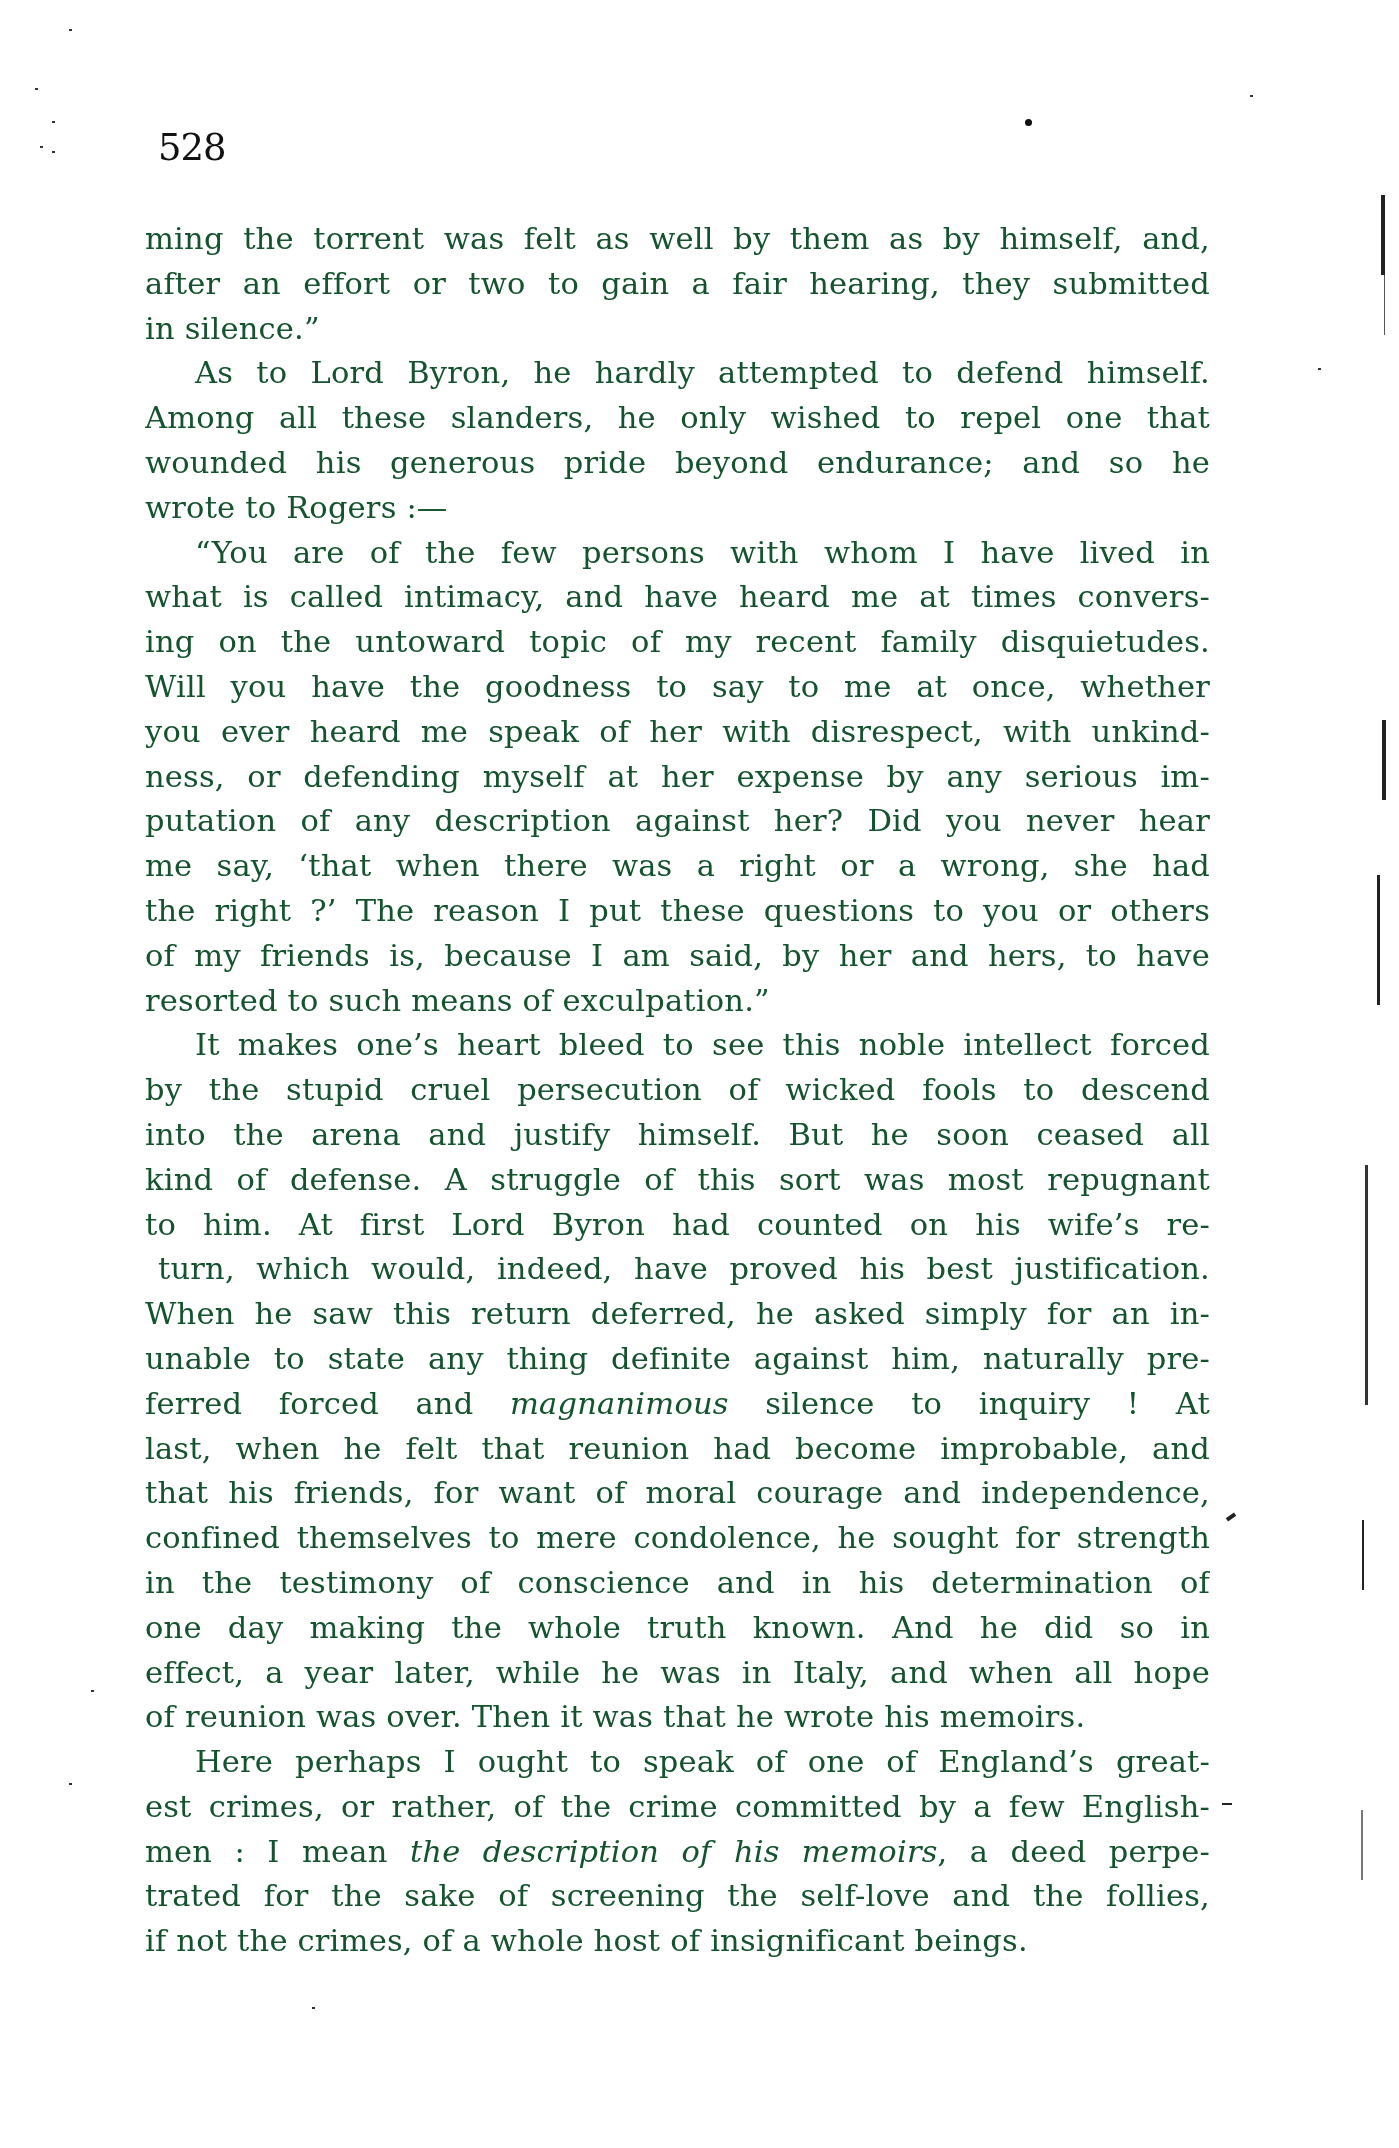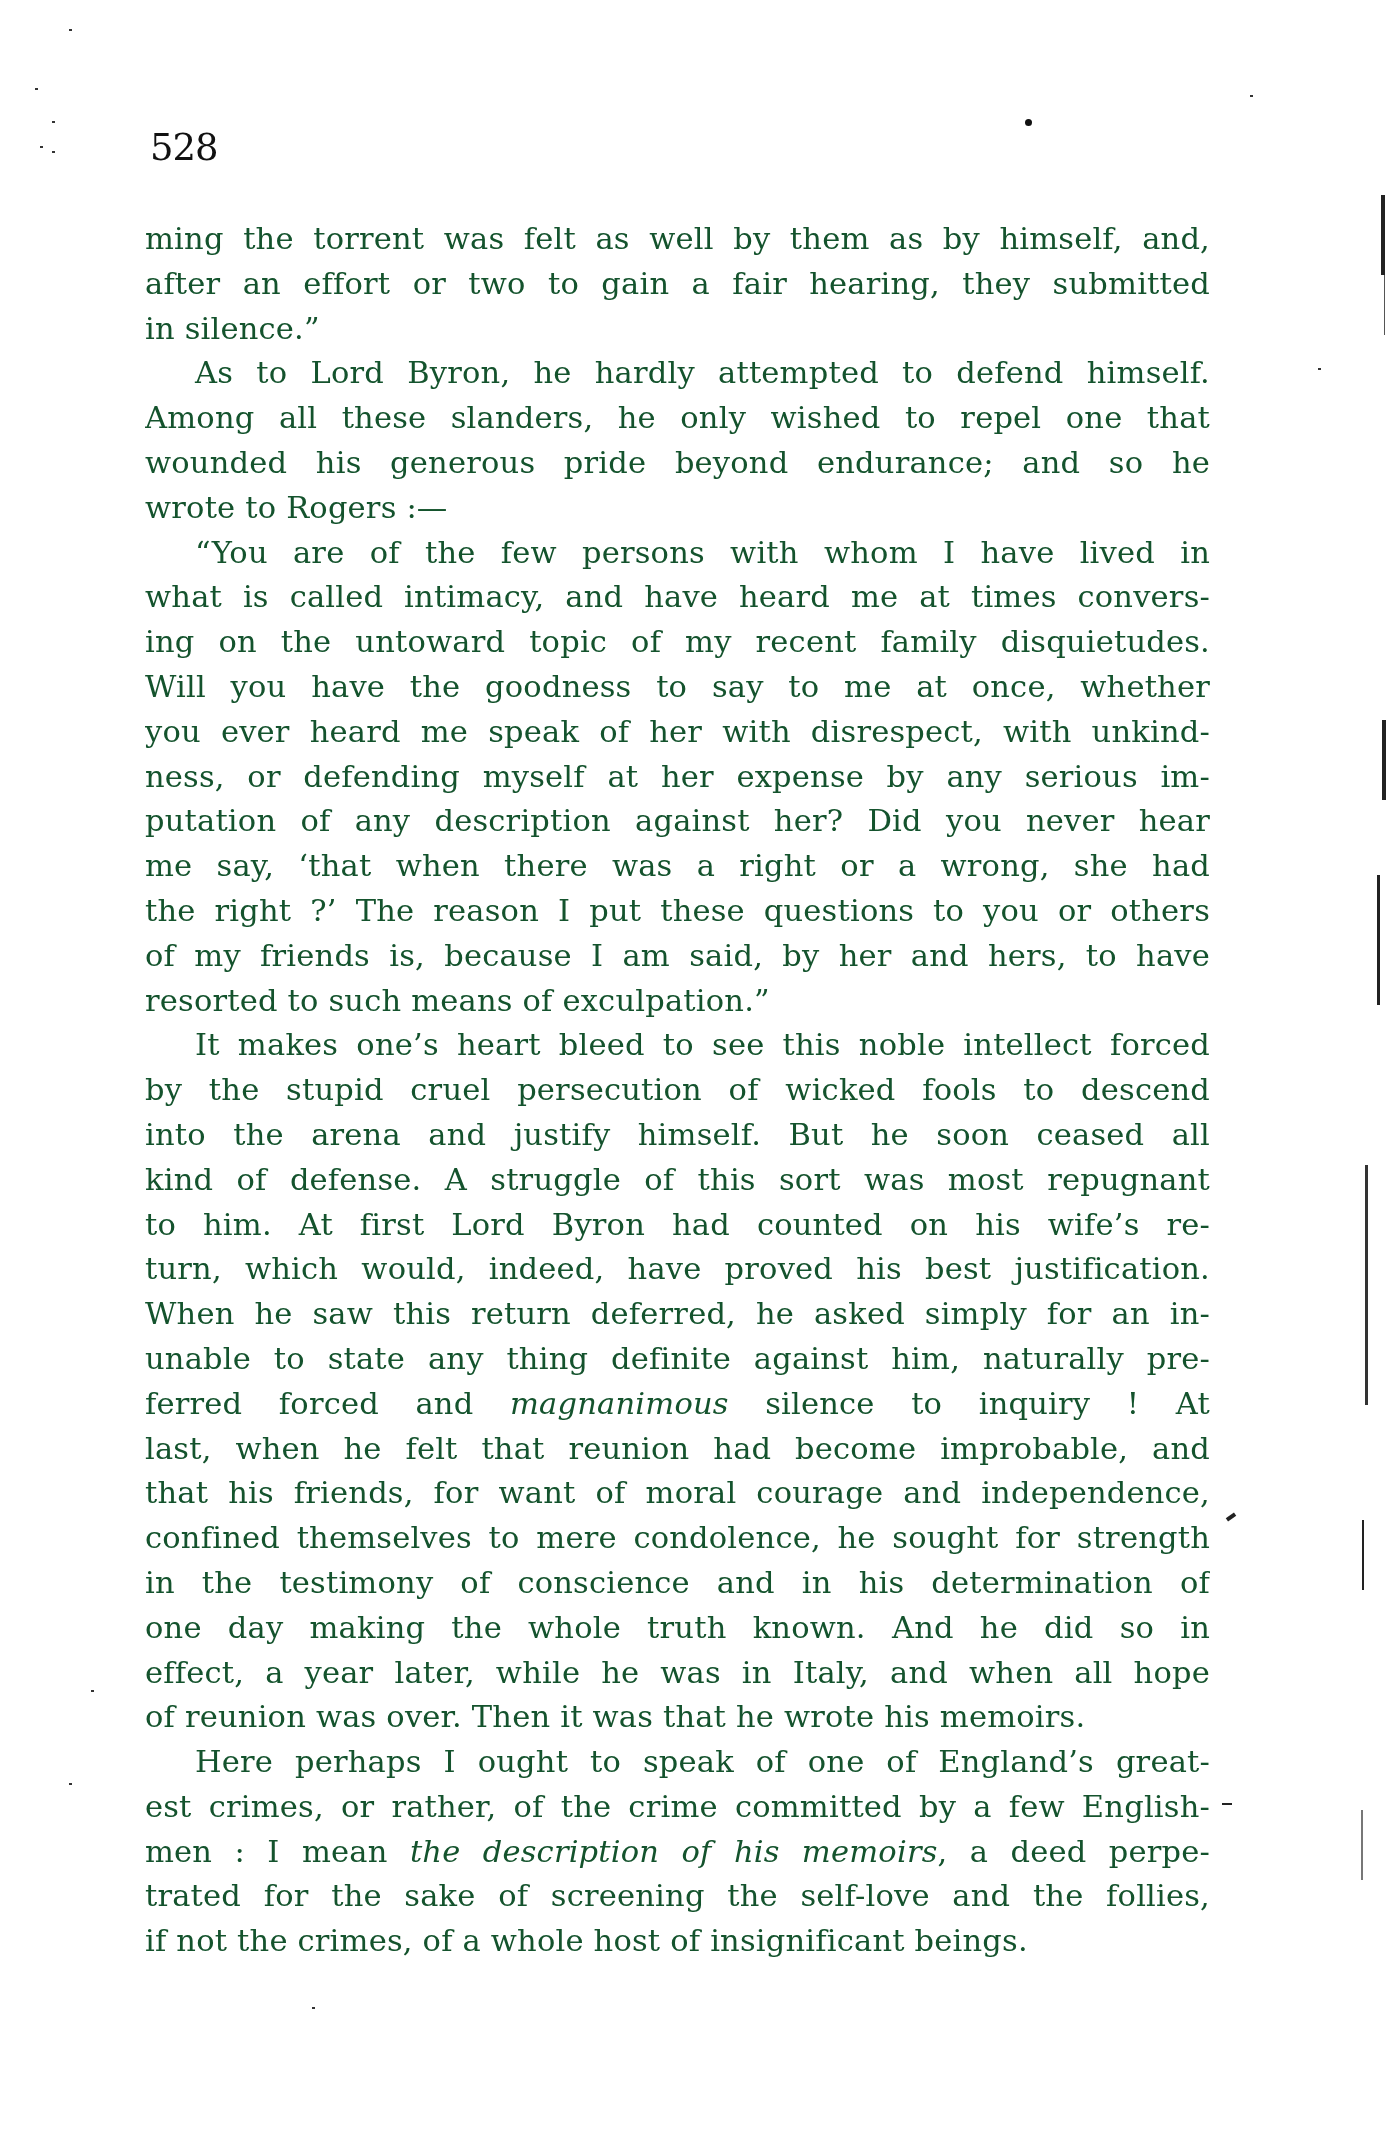--- a/index.html
+++ b/index.html
@@ -1,20 +1,20 @@
 <!DOCTYPE html>
 <html><head>
 <meta charset="utf-8">
 <style>
   html, body { margin: 0; padding: 0; background: #ffffff; }
   body { width: 1399px; height: 2148px; position: relative; overflow: hidden; }
   .page { position: absolute; left: 0; top: 0; width: 1399px; height: 2148px; background: #fff; color: #111; }
   .header { position: absolute; left: 150px; top: 126px; width: 1060px; height: 44px;
             font-family: "DejaVu Serif", "Liberation Serif", serif; color: #111; }
-  .page-number { position: absolute; left: 0; top: 0; font-size: 37px; line-height: 44px; letter-spacing: -1px; }
+  .page-number { position: absolute; left: 8px; top: 0; font-size: 37px; line-height: 44px; letter-spacing: -1px; }
   .running-title { position: absolute; left: 235px; top: 2px; font-size: 34px; line-height: 44px;
                    font-variant: small-caps; letter-spacing: 5px; }
   .body-text { position: absolute; left: 145px; top: 217px; width: 1065px;
                font-family: "DejaVu Serif", "Liberation Serif", serif; font-size: 30.5px;
                line-height: 44.8px; color: #14532d; letter-spacing: 0.2px; }
   .line { display: block; height: 44.8px; white-space: nowrap; text-align: justify;
           text-align-last: justify; }
   .line.last { text-align-last: left; }
   .line.indent { padding-left: 50px; }
   .line em { font-style: italic; }
@@ -47,21 +47,21 @@
       <span class="line" style="white-space: normal; overflow: hidden;">putation of any description against her?  Did you never hear<span style="display: inline-block; width: 100%; height: 0px;"></span></span>
       <span class="line" style="white-space: normal; overflow: hidden;">me say, ‘that when there was a right or a wrong, she had<span style="display: inline-block; width: 100%; height: 0px;"></span></span>
       <span class="line" style="white-space: normal; overflow: hidden;">the right ?’  The reason I put these questions to you or others<span style="display: inline-block; width: 100%; height: 0px;"></span></span>
       <span class="line" style="white-space: normal; overflow: hidden;">of my friends is, because I am said, by her and hers, to have<span style="display: inline-block; width: 100%; height: 0px;"></span></span>
       <span class="line last">resorted to such means of exculpation.”</span>
       <span class="line indent" style="white-space: normal; overflow: hidden;">It makes one’s heart bleed to see this noble intellect forced<span style="display: inline-block; width: 100%; height: 0px;"></span></span>
       <span class="line" style="white-space: normal; overflow: hidden;">by the stupid cruel persecution of wicked fools to descend<span style="display: inline-block; width: 100%; height: 0px;"></span></span>
       <span class="line" style="white-space: normal; overflow: hidden;">into the arena and justify himself.  But he soon ceased all<span style="display: inline-block; width: 100%; height: 0px;"></span></span>
       <span class="line" style="white-space: normal; overflow: hidden;">kind of defense.  A struggle of this sort was most repugnant<span style="display: inline-block; width: 100%; height: 0px;"></span></span>
       <span class="line" style="white-space: normal; overflow: hidden;">to him.  At first Lord Byron had counted on his wife’s re-<span style="display: inline-block; width: 100%; height: 0px;"></span></span>
-      <span class="line" style="white-space: normal; overflow: hidden;">turn, which would, indeed, have proved his best justification.<span style="display: inline-block; width: 100%; height: 0px;"></span></span>
+      <span class="line" style="white-space: normal; overflow: hidden; margin-left: 13px;">turn, which would, indeed, have proved his best justification.<span style="display: inline-block; width: 100%; height: 0px;"></span></span>
       <span class="line" style="white-space: normal; overflow: hidden;">When he saw this return deferred, he asked simply for an in-<span style="display: inline-block; width: 100%; height: 0px;"></span></span>
       <span class="line" style="white-space: normal; overflow: hidden;">unable to state any thing definite against him, naturally pre-<span style="display: inline-block; width: 100%; height: 0px;"></span></span>
       <span class="line" style="white-space: normal; overflow: hidden;"><span>ferred forced and </span><em>magnanimous</em><span> silence to inquiry !  At</span><span style="display: inline-block; width: 100%; height: 0px;"></span></span>
       <span class="line" style="white-space: normal; overflow: hidden;">last, when he felt that reunion had become improbable, and<span style="display: inline-block; width: 100%; height: 0px;"></span></span>
       <span class="line" style="white-space: normal; overflow: hidden;">that his friends, for want of moral courage and independence,<span style="display: inline-block; width: 100%; height: 0px;"></span></span>
       <span class="line" style="white-space: normal; overflow: hidden;">confined themselves to mere condolence, he sought for strength<span style="display: inline-block; width: 100%; height: 0px;"></span></span>
       <span class="line" style="white-space: normal; overflow: hidden;">in the testimony of conscience and in his determination of<span style="display: inline-block; width: 100%; height: 0px;"></span></span>
       <span class="line" style="white-space: normal; overflow: hidden;">one day making the whole truth known.  And he did so in<span style="display: inline-block; width: 100%; height: 0px;"></span></span>
       <span class="line" style="white-space: normal; overflow: hidden;">effect, a year later, while he was in Italy, and when all hope<span style="display: inline-block; width: 100%; height: 0px;"></span></span>
       <span class="line last">of reunion was over.  Then it was that he wrote his memoirs.</span>

